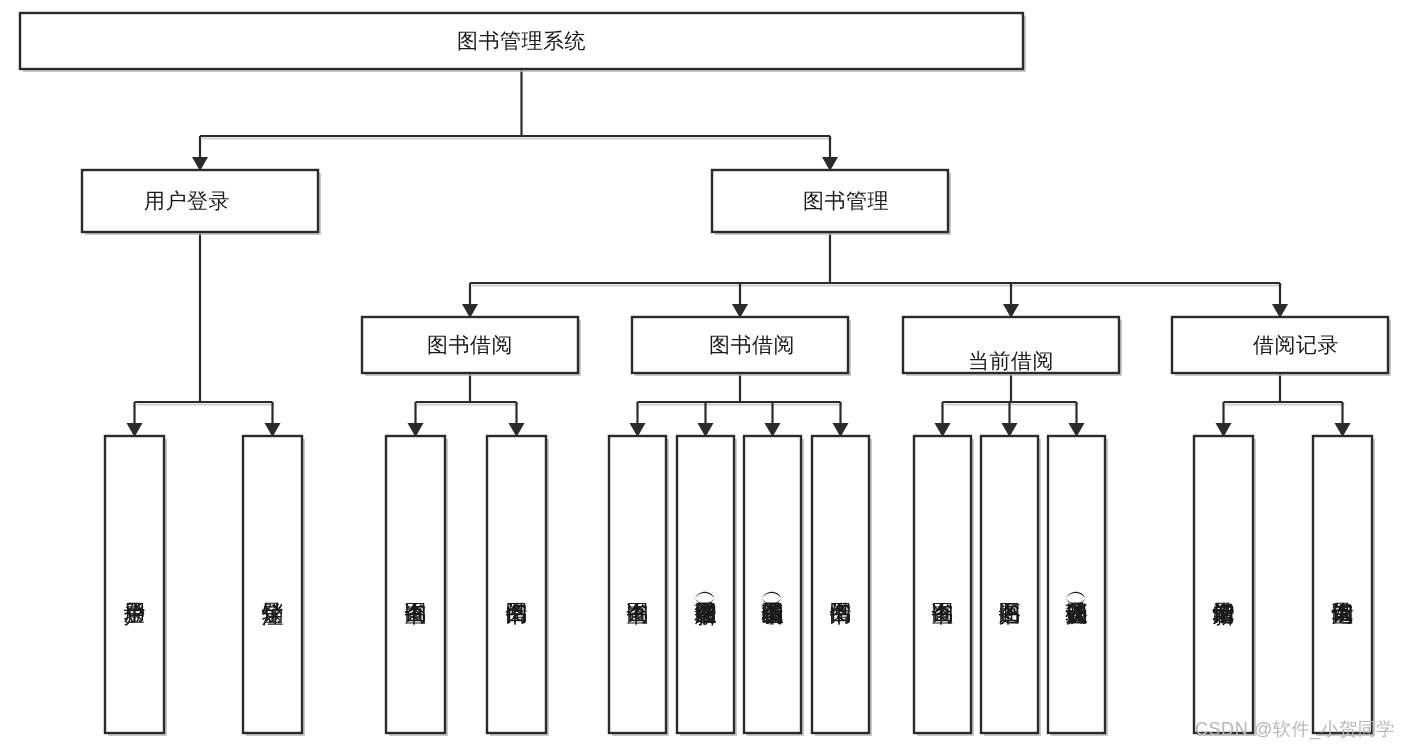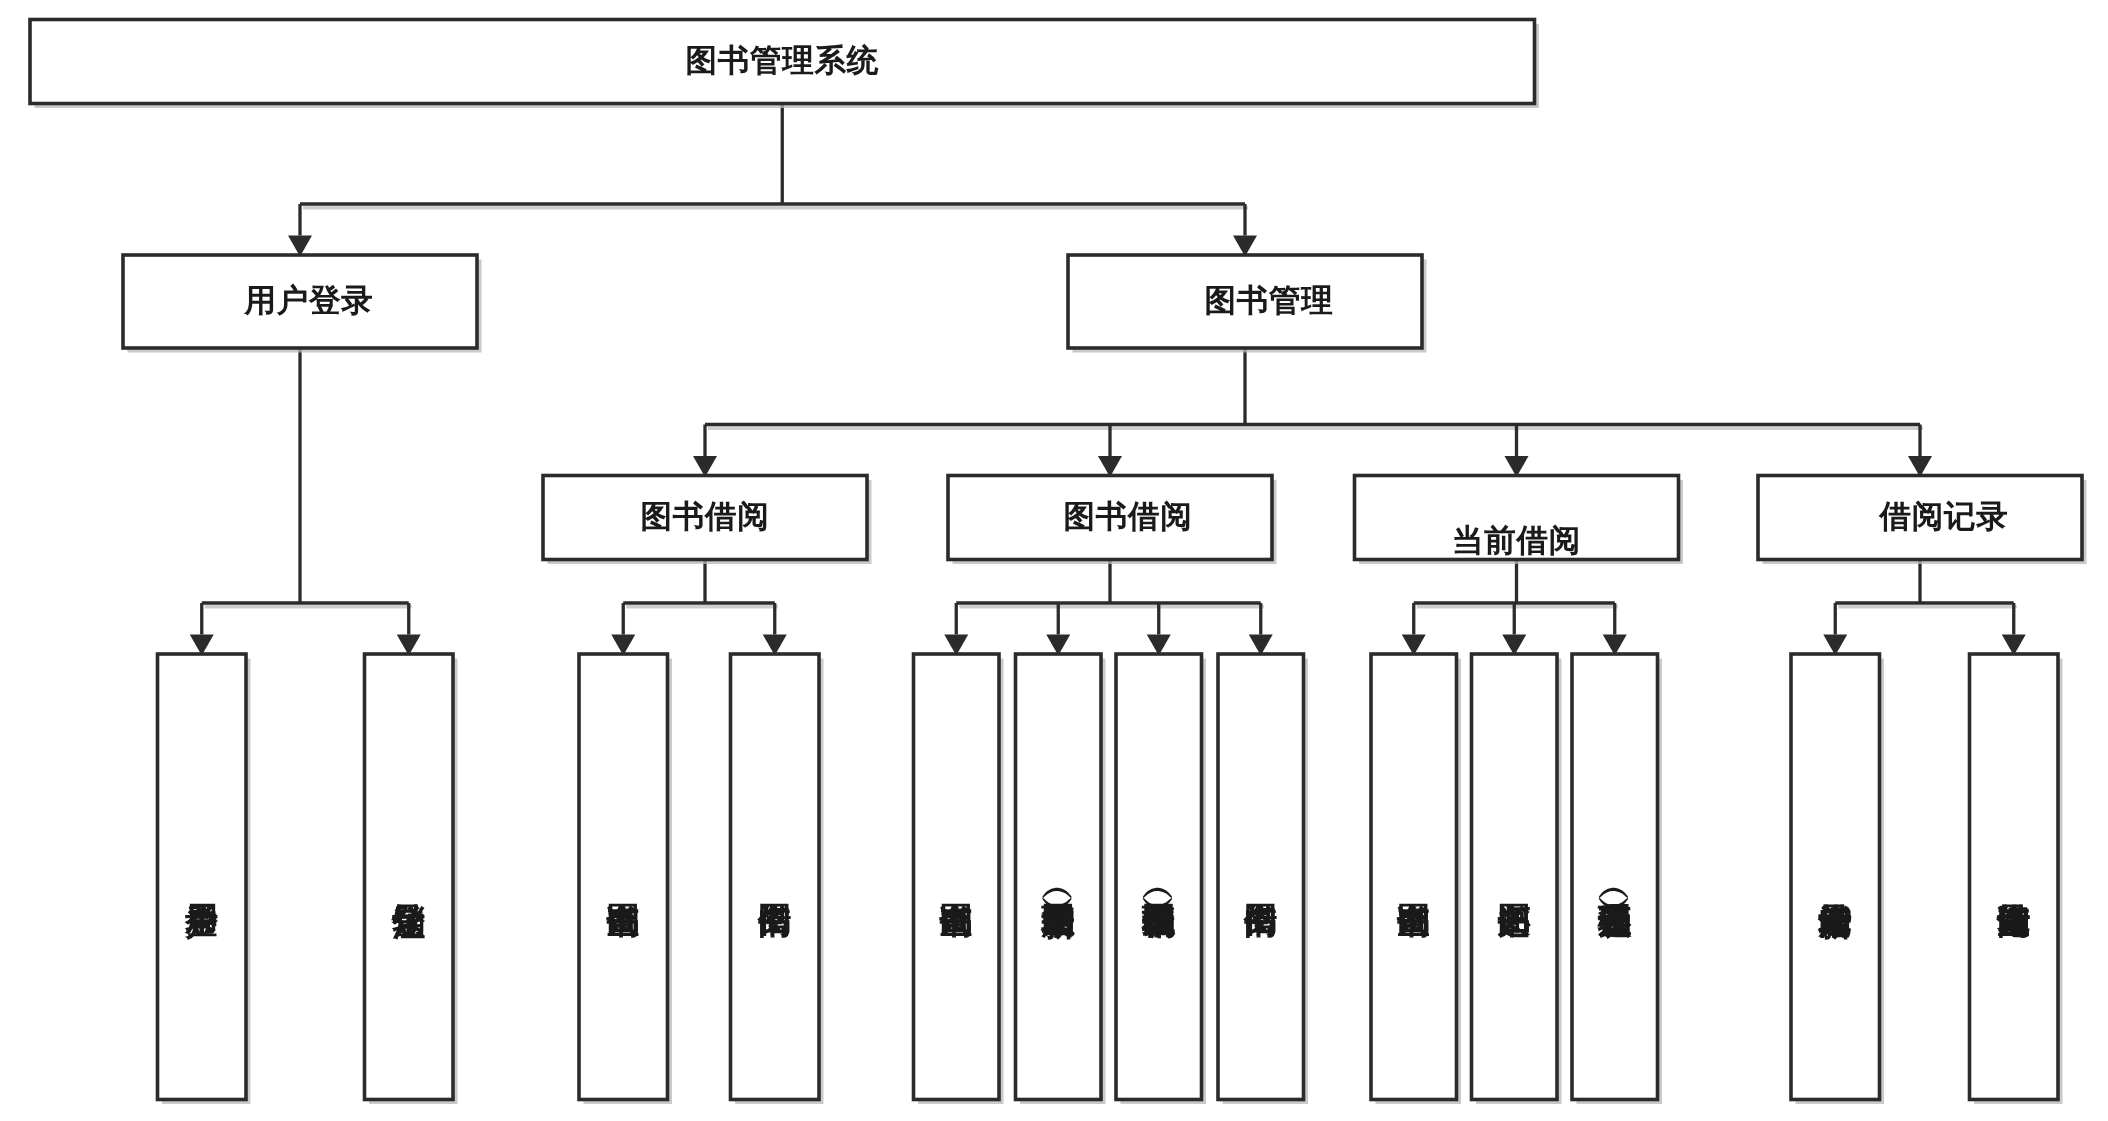--- a/index.html
+++ b/index.html
@@ -11,21 +11,20 @@
     width: 1405px;
     height: 747px;
     font-family: "Liberation Sans", "DejaVu Sans", sans-serif;
     overflow: hidden;
     position: relative;
   }
   #diagram-root {
     position: relative;
     width: 1405px;
     height: 747px;
-    font-weight: bold;
   }
   svg#flow {
     position: absolute;
     left: 0;
     top: 0;
     width: 1405px;
     height: 747px;
     display: block;
   }
   .node-rect {
@@ -208,33 +207,34 @@
         <rect class="node-shadow" x="1051" y="439" width="57" height="297"></rect>
         <rect class="node-rect" x="1048" y="436" width="57" height="297"></rect>
         <rect class="node-shadow" x="1197" y="439" width="59" height="297"></rect>
         <rect class="node-rect" x="1194" y="436" width="59" height="297"></rect>
         <rect class="node-shadow" x="1316" y="439" width="59" height="297"></rect>
         <rect class="node-rect" x="1313" y="436" width="59" height="297"></rect>
       </g>
   </svg>
   <div id="label-layer">
       <div class="node-label-h" style="left: 20px; top: 13px; width: 1003px; height: 56px;">图书管理系统</div>
-      <div class="node-label-h" style="left: 88px; top: 170px; width: 236px; height: 62px;">用户登录</div>
+      <div class="node-label-h" style="left: 69px; top: 170px; width: 236px; height: 62px;">用户登录</div>
       <div class="node-label-h" style="left: 712px; top: 170px; width: 236px; height: 62px; padding-left: 16px;">图书管理</div>
       <div class="node-label-h" style="left: 362px; top: 317px; width: 216px; height: 56px;">图书借阅</div>
       <div class="node-label-h" style="left: 632px; top: 317px; width: 216px; height: 56px; margin-left: 12px;">图书借阅</div>
       <div class="node-label-h" style="left: 903px; top: 333px; width: 216px; height: 56px;">当前借阅</div>
       <div class="node-label-h" style="left: 1188px; top: 317px; width: 216px; height: 56px;">借阅记录</div>
       <div class="node-label-v" style="left: 105px; top: 436px; width: 59px; height: 297px;">用户登录</div>
       <div class="node-label-v" style="left: 243px; top: 436px; width: 59px; height: 297px;">注销登录</div>
       <div class="node-label-v" style="left: 386px; top: 436px; width: 59px; height: 297px;">查询图书</div>
       <div class="node-label-v" style="left: 487px; top: 436px; width: 59px; height: 297px;">借阅图书</div>
       <div class="node-label-v" style="left: 609px; top: 436px; width: 57px; height: 297px;">查询图书</div>
       <div class="node-label-v" style="left: 677px; top: 436px; width: 57px; height: 297px;">新增图书（管理员）</div>
       <div class="node-label-v" style="left: 744px; top: 436px; width: 57px; height: 297px;">编辑图书（管理员）</div>
       <div class="node-label-v" style="left: 812px; top: 436px; width: 57px; height: 297px;">借阅图书</div>
       <div class="node-label-v" style="left: 914px; top: 436px; width: 57px; height: 297px;">查询图书</div>
       <div class="node-label-v" style="left: 981px; top: 436px; width: 57px; height: 297px;">归还图书</div>
       <div class="node-label-v" style="left: 1048px; top: 436px; width: 57px; height: 297px;">确认归还（管理员）</div>
       <div class="node-label-v" style="left: 1194px; top: 436px; width: 59px; height: 297px;">新增借阅记录</div>
       <div class="node-label-v" style="left: 1313px; top: 436px; width: 59px; height: 297px;">查询借阅记录</div>
     </div>
+  <div class="watermark">CSDN @软件_小贺同学</div>
 </div>
 
 </body></html>

